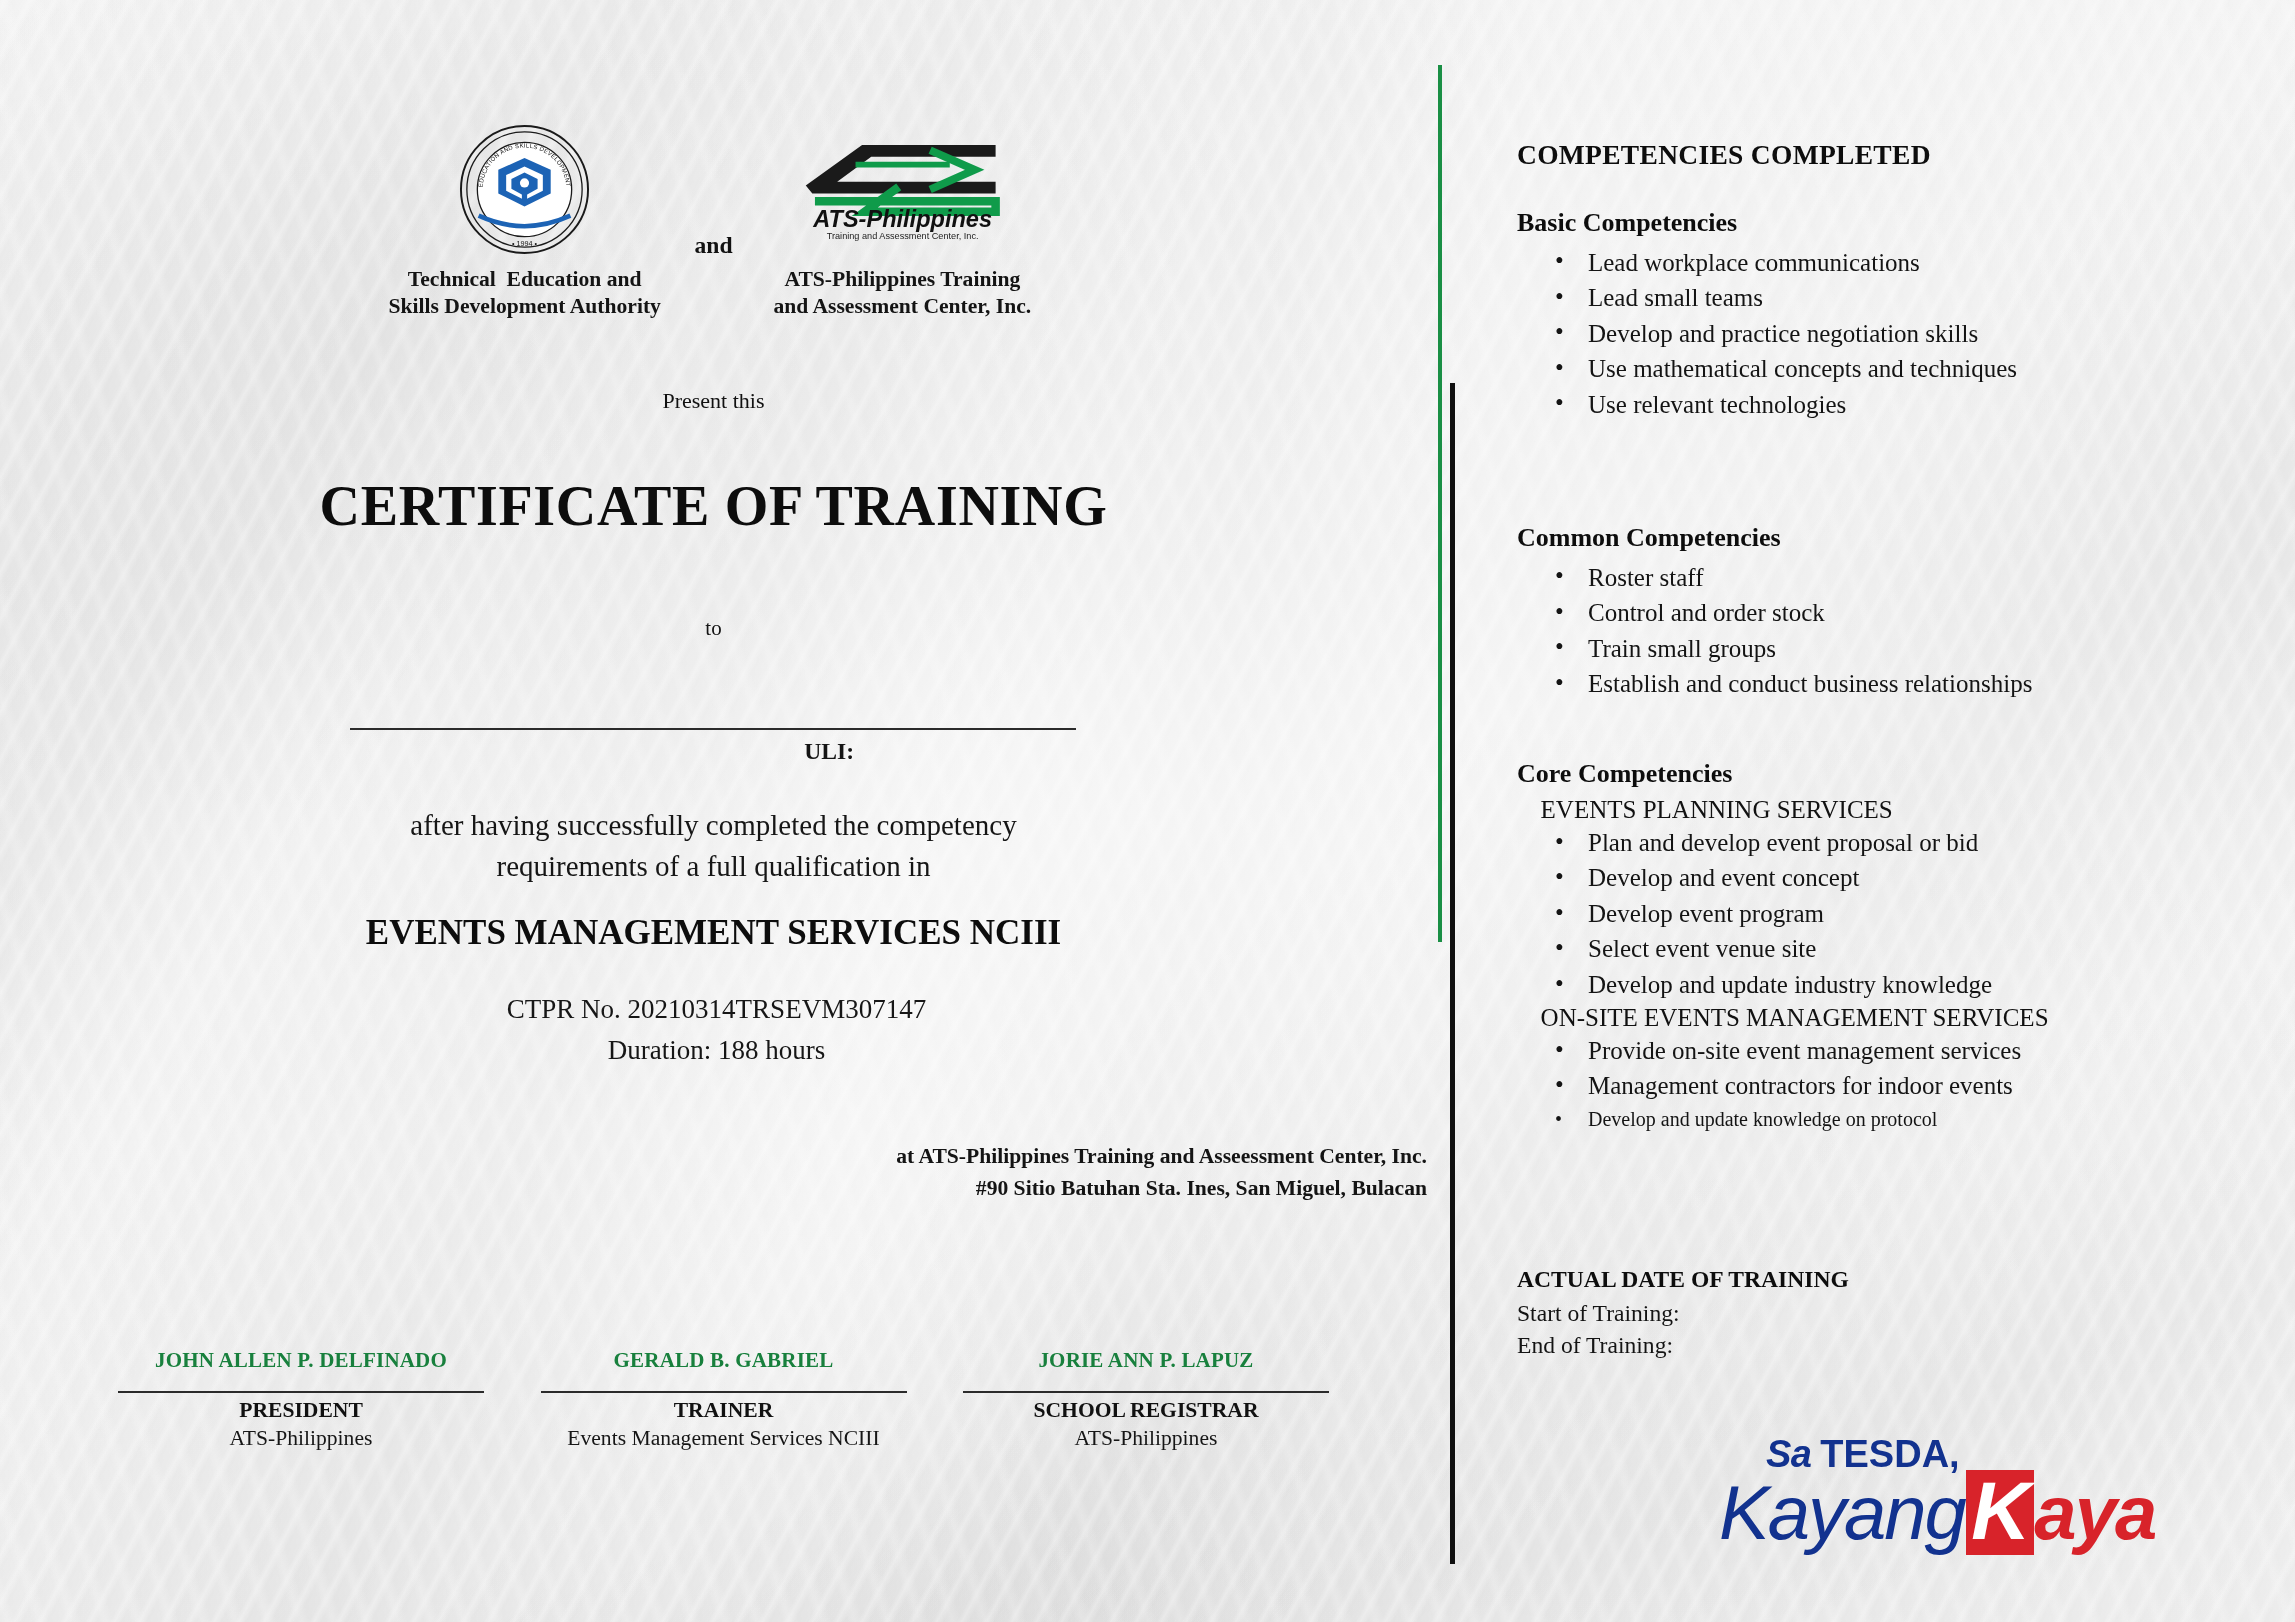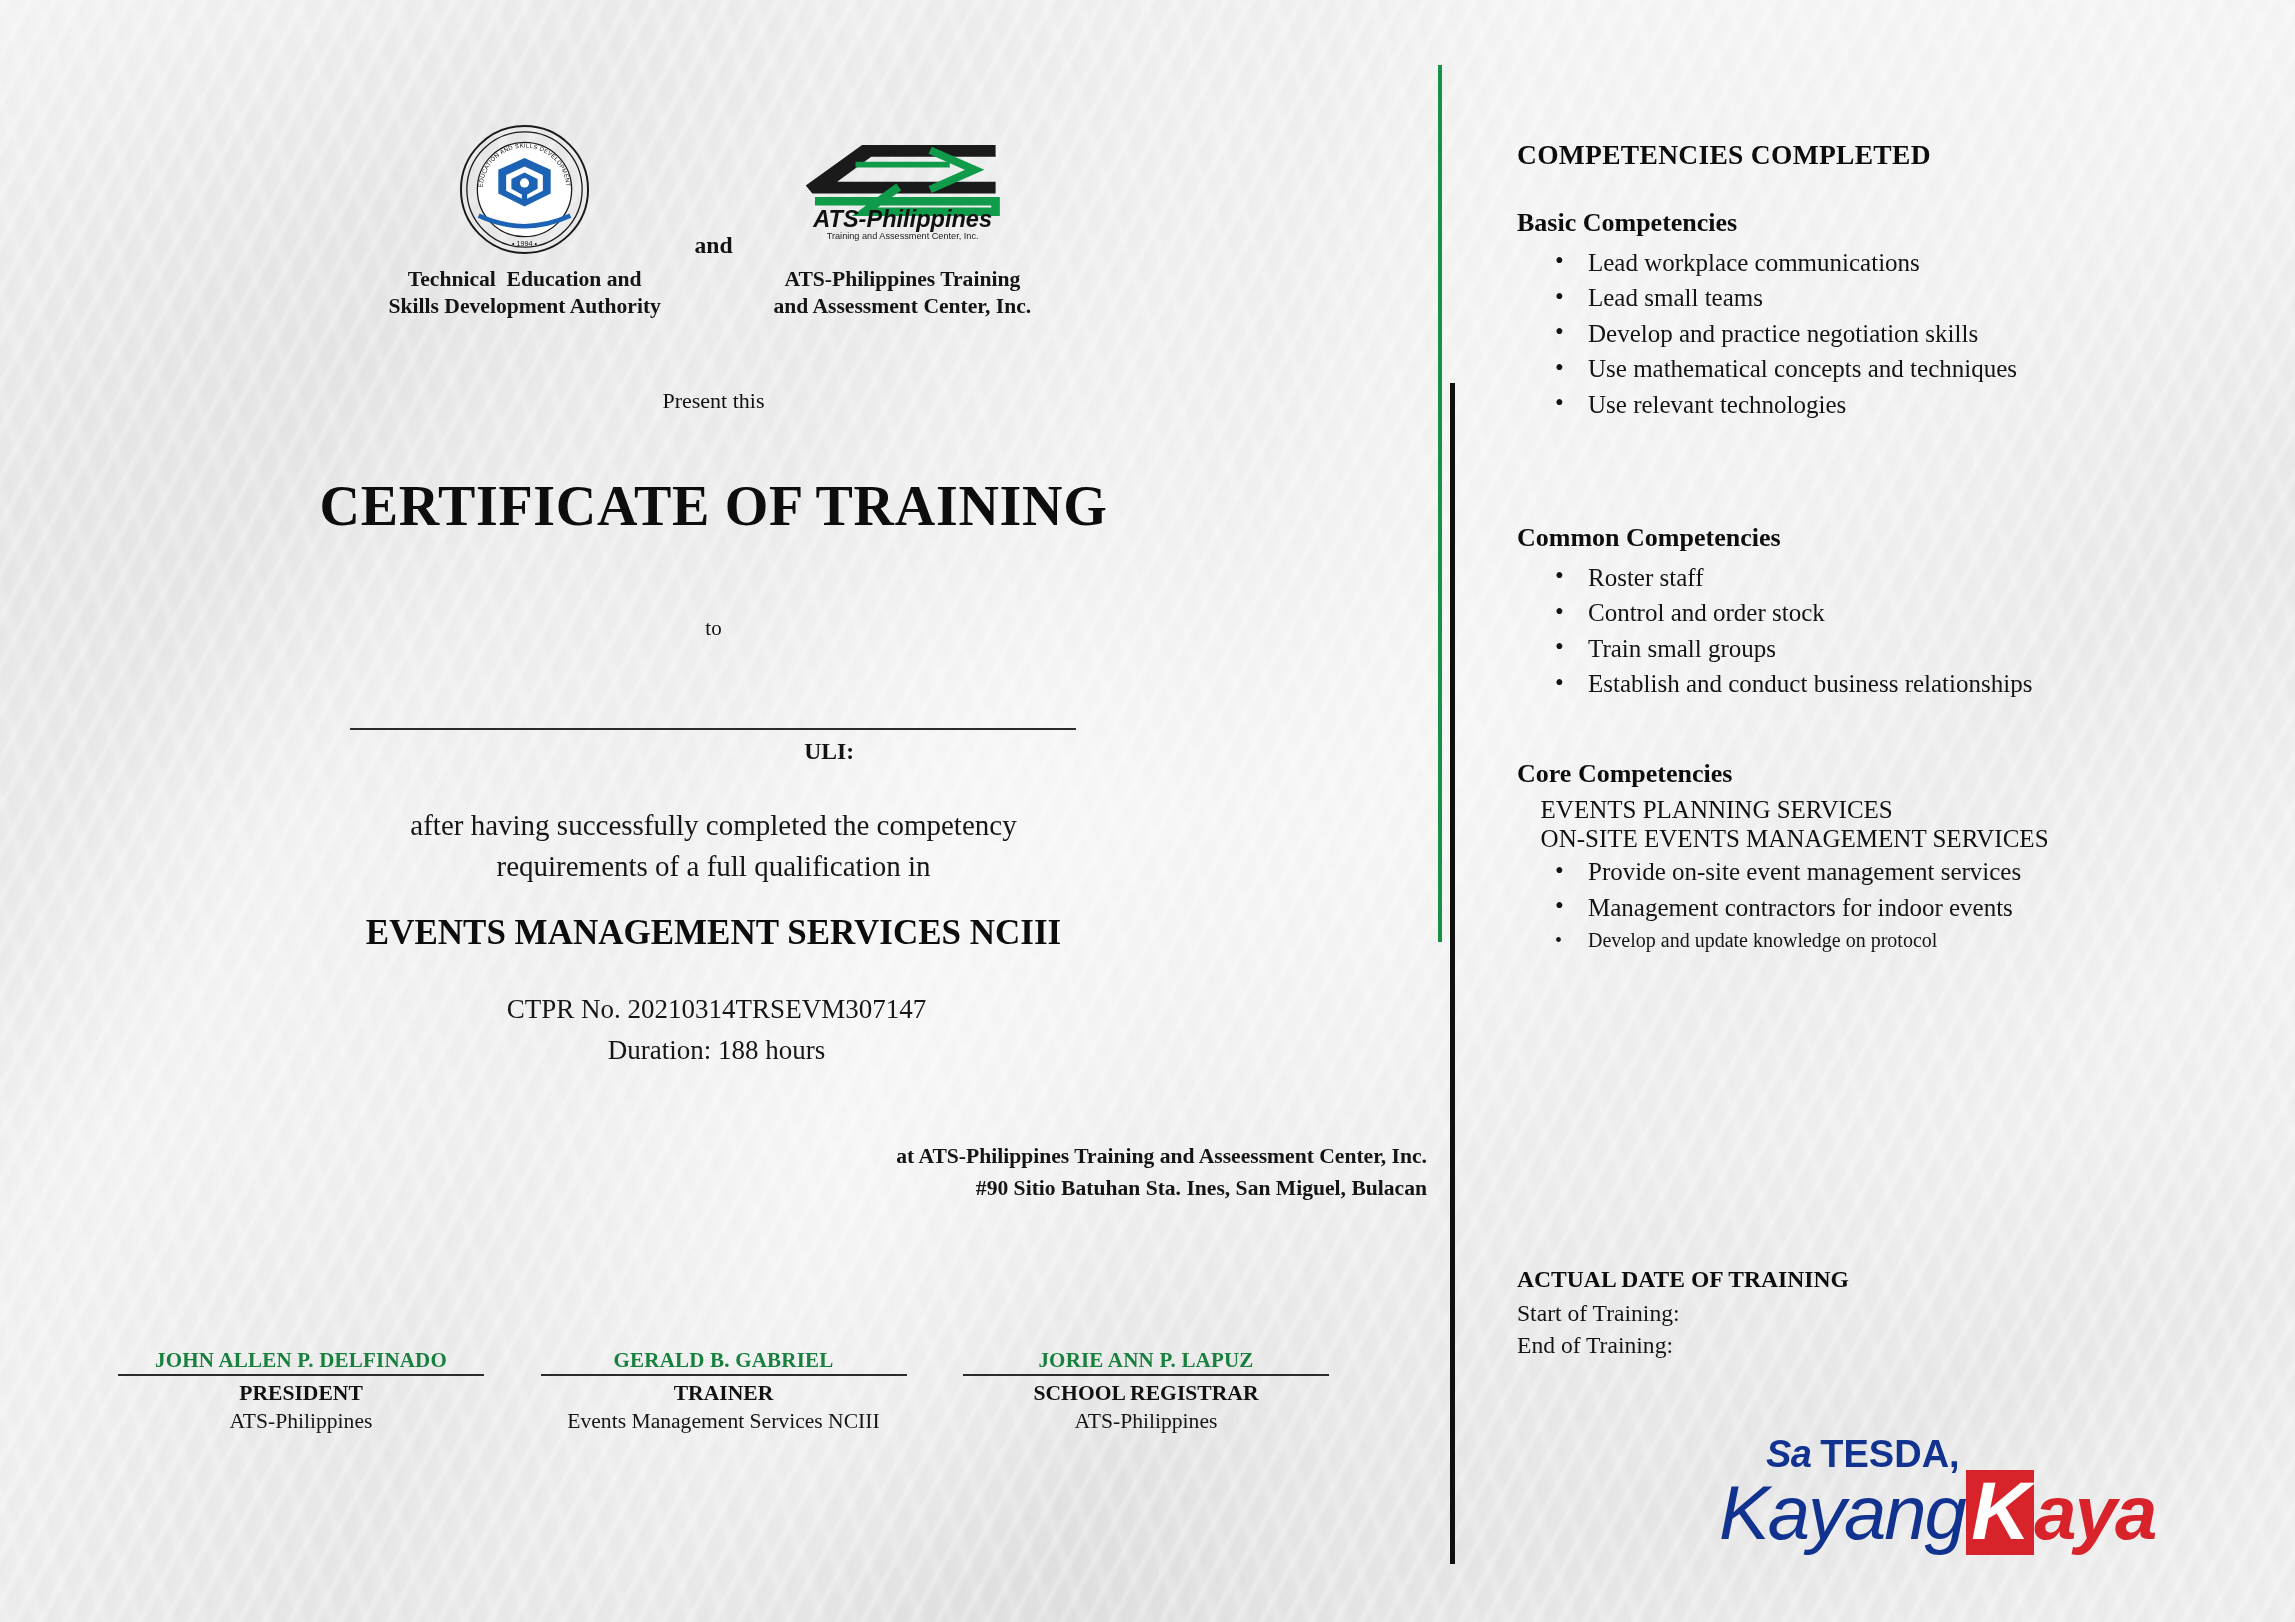--- a/index.html
+++ b/index.html
@@ -159,21 +159,21 @@
   }
   .sig {
     width: 366px;
     text-align: center;
   }
   .sig-name {
     font-weight: 700;
     font-size: 21px;
     color: #18803d;
     letter-spacing: 0.2px;
-    padding-bottom: 1px;
+    padding-bottom: 18px;
     border-bottom: 2px solid #2b2b2b;
   }
   .sig-role {
     margin-top: 5.2px;
     font-weight: 700;
     font-size: 21.6px;
     color: #111;
   }
   .sig-org {
     margin-top: 2.6px;
@@ -453,20 +453,27 @@
         <li>Roster staff</li>
         <li>Control and order stock</li>
         <li>Train small groups</li>
         <li>Establish and conduct business relationships</li>
       </ul>
     </div>
 
     <div class="group" style="top: 759px;">
       <div class="group-title">Core Competencies</div>
       <div class="sub-title">EVENTS PLANNING SERVICES</div>
+      <ul class="comp-list">
+        <li>Plan and develop event proposal or bid</li>
+        <li>Develop and event concept</li>
+        <li>Develop event program</li>
+        <li>Select event venue site</li>
+        <li>Develop and update industry knowledge</li>
+      </ul>
       <div class="sub-title">ON-SITE EVENTS MANAGEMENT SERVICES</div>
       <ul class="comp-list">
         <li>Provide on-site event management services</li>
         <li>Management contractors for indoor events</li>
         <li class="small">Develop and update knowledge on protocol</li>
       </ul>
     </div>
 
     <div class="date-block">
       <div class="date-head">ACTUAL DATE OF TRAINING</div>

